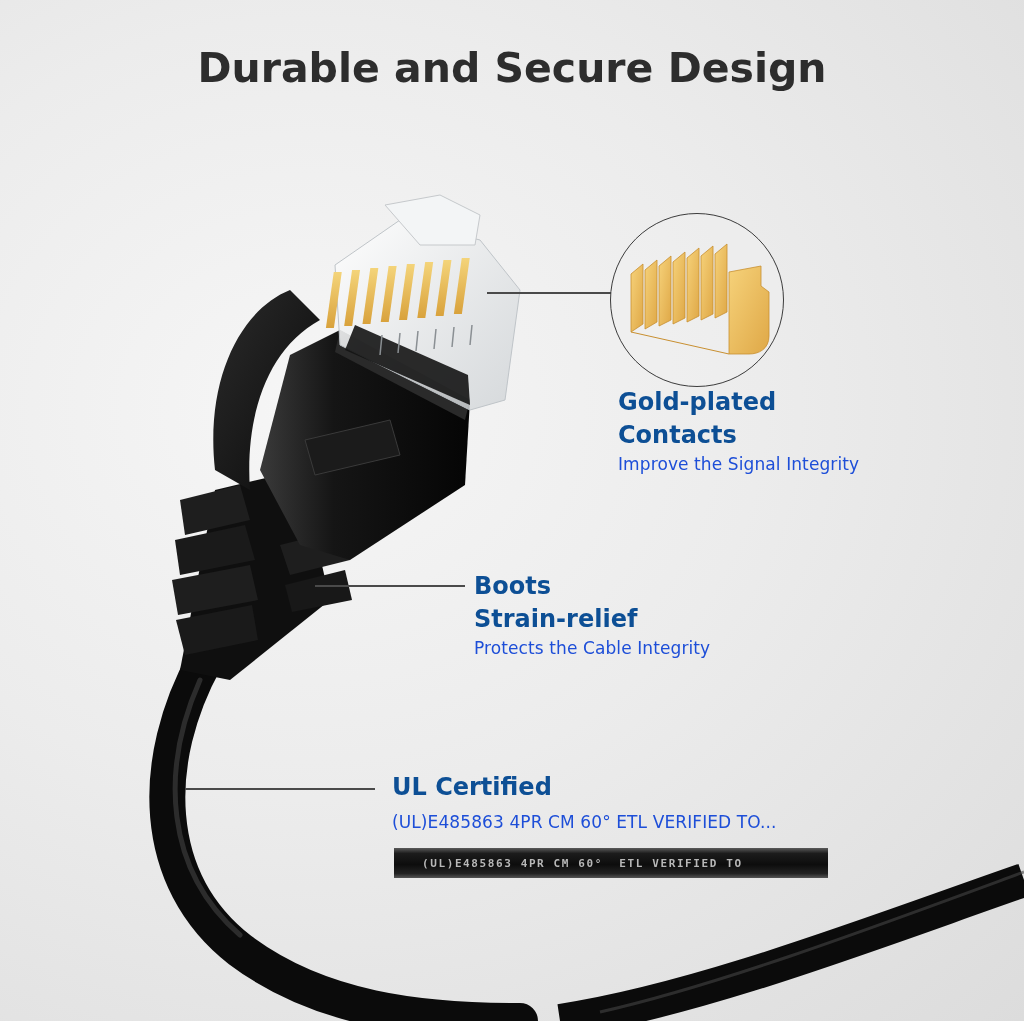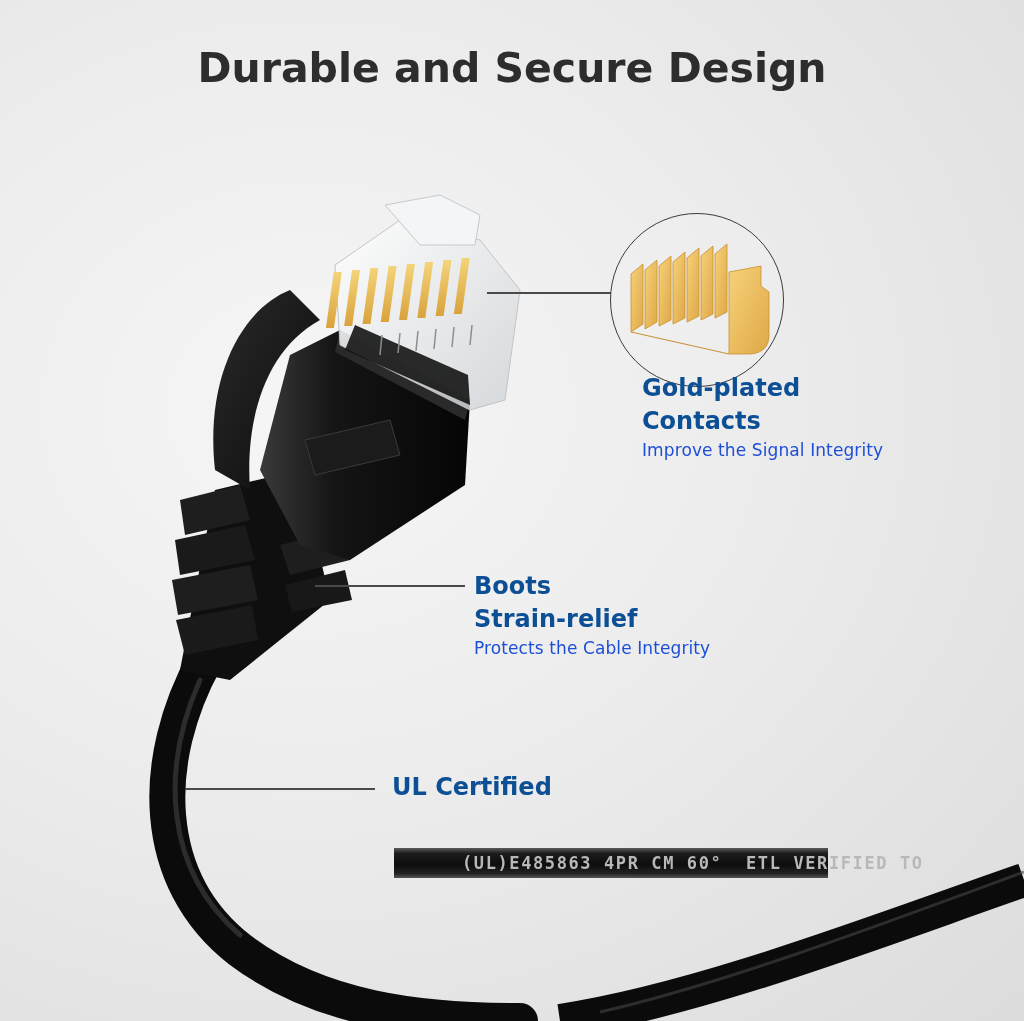--- a/index.html
+++ b/index.html
@@ -29,22 +29,22 @@
     position:absolute; left:610px; top:213px; width:172px; height:172px;
     border-radius:50%; border:1.5px solid #3c3c3c; background:rgba(240,240,240,0.35);
     overflow:hidden;
   }
   .cable-strip {
     position:absolute; left:394px; top:848px; width:434px; height:30px;
     background:linear-gradient(#5a5a5a 0%, #1c1c1c 18%, #0d0d0d 55%, #222 85%, #555 100%);
     display:flex; align-items:center; justify-content:flex-start;
   }
   .cable-strip span {
-    margin-left:68px; font-family:"DejaVu Sans Mono", monospace; font-weight:bold;
-    font-size:17px; color:#b8b8b8; letter-spacing:1.6px; white-space:pre;
+    margin-left:28px; font-family:"DejaVu Sans Mono", monospace; font-weight:bold;
+    font-size:11px; color:#b8b8b8; letter-spacing:1.6px; white-space:pre;
   }
 </style>
 </head>
 <body>
 
 <div class="stage">
 
   <div class="title">Durable and Secure Design</div>
 
   <svg class="art" width="1024" height="1021" viewBox="0 0 1024 1021">
@@ -140,33 +140,34 @@
         <path d="M62 48 L 74 38 L 74 104 L 62 110 Z"></path>
         <path d="M76 44 L 88 34 L 88 102 L 76 108 Z"></path>
         <path d="M90 42 L 102 32 L 102 100 L 90 106 Z"></path>
         <path d="M104 40 L 116 30 L 116 98 L 104 104 Z"></path>
         <path d="M118 58 L 150 52 L 150 72 L 158 78 L 158 122 C 158 135, 148 140, 138 140 L 118 140 Z"></path>
       </g>
       <path d="M20 118 L 118 140" stroke="#c88f30" stroke-width="1" fill="none"></path>
     </svg>
   </div>
 
-  <div class="feature" style="left:618px; top:372px;margin-left:24px;">
+  <div class="feature" style="left:618px; top:386px;">
     <div class="head">Gold-plated</div>
     <div class="head">Contacts</div>
     <div class="sub">Improve the Signal Integrity</div>
   </div>
 
   <div class="feature" style="left:474px; top:570px;">
     <div class="head">Boots</div>
     <div class="head">Strain-relief</div>
     <div class="sub">Protects the Cable Integrity</div>
   </div>
 
   <div class="feature" style="left:392px; top:771px;">
     <div class="head">UL Certified</div>
+    <div class="sub" style="margin-top:8px;">(UL)E485863 4PR CM 60° ETL VERIFIED TO...</div>
   </div>
 
   <div class="cable-strip">
     <span>(UL)E485863 4PR CM 60°  ETL VERIFIED TO</span>
   </div>
 
 </div>
 
 </body></html>

